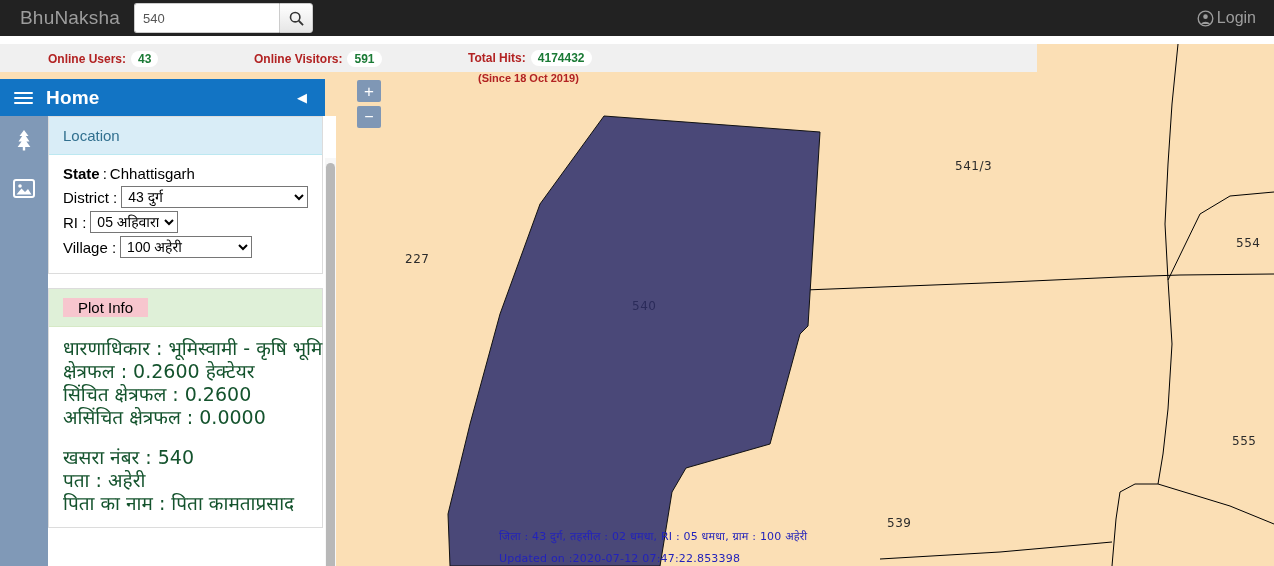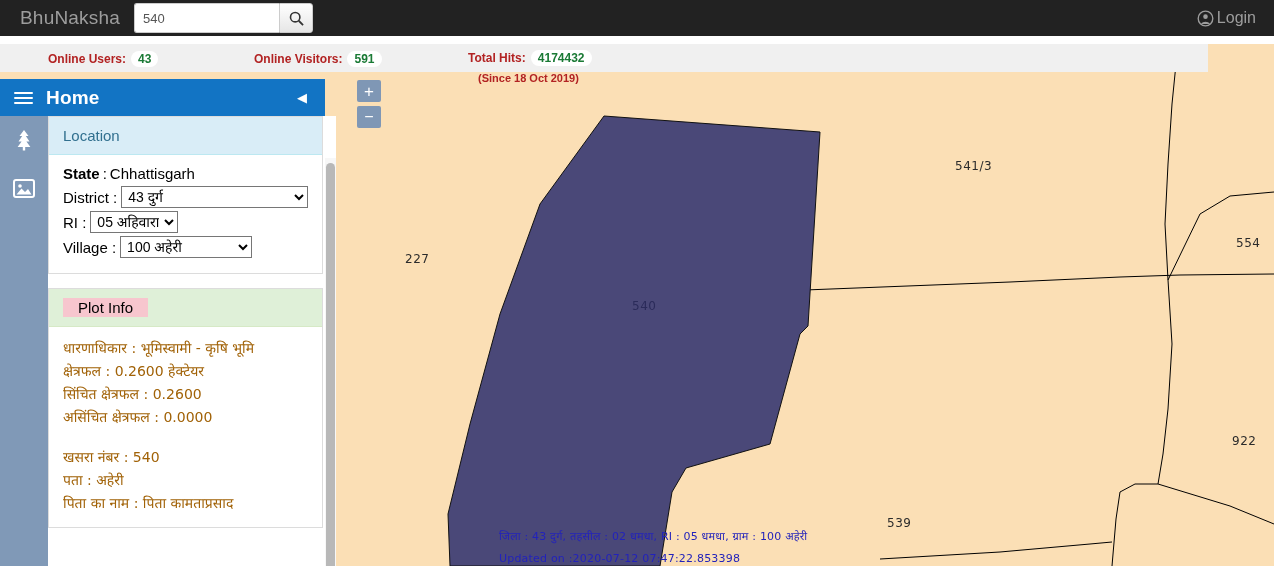--- a/index.html
+++ b/index.html
@@ -35,21 +35,21 @@
     display: flex; align-items: center; justify-content: center; padding: 0;
   }
   .search-btn svg { display:block; }
   .login {
     margin-left: auto; padding: 0 18px 0 0; font-size: 16px; color: #9d9d9d;
     display: flex; align-items: center; gap: 2px; text-decoration: none; cursor: pointer;
   }
 
   
   .stats {
-    position: absolute; left: 0; top: 44px; width: 1208px; height: 28px;
+    position: absolute; left: 0; top: 44px; width: 1037px; height: 28px;
     background: #f0f0f0; z-index: 30;
     font-size: 12px; font-weight: bold;
   }
   .stat { position: absolute; white-space: nowrap; color: #b22222; }
   .stat .val {
     display: inline-block; background: #ffffff; border-radius: 9px;
     padding: 1px 7px; color: #1a7a35; margin-left: 5px;
   }
   .stat-users { left: 48px; top: 7px; }
   .stat-visitors { left: 254px; top: 7px; }
@@ -136,21 +136,21 @@
     font-family: "Liberation Sans", sans-serif; font-size: 14px;
     padding: 1px 2px; border: 1px solid #767676; background: #fff; color:#000;
     border-radius: 0; height: 22px;
   }
   .sel-district { width: 194px; }
   .sel-tehsil { width: auto; }
   .sel-ri { width: auto; }
   .sel-village { width: 132px; }
 
   .plot-line {
-    font-family: "DejaVu Sans", sans-serif; font-size: 14px; color:#a16207;
+    font-family: "DejaVu Sans", sans-serif; font-size: 19px; color:#14532d;
     line-height: 23px; white-space: nowrap;
   }
   .plot-gap { height: 17px; }
 
   
   .sb-track {
     position: absolute; left: 325px; top: 79px; width: 11px; height: 487px;
     background: #f7f7f7; z-index: 22;
   }
   .sb-thumb {
@@ -178,21 +178,21 @@
         <path d="M 880 515 L 1000 508 L 1090 500 L 1112 498"></path>
       </g>
 
       <polygon points="604,72 820,88 808,282 800,290 770,400 686,424 672,448 660,522 450,522 448,470 470,380 500,270 540,160" fill="#4a4878" stroke="#111111" stroke-width="1"></polygon>
     </svg>
 
     <div class="maplabel" style="left:405px; top:208px;">227</div>
     <div class="maplabel" style="left:632px; top:255px; color:#2b2b5a;">540</div>
     <div class="maplabel" style="left:955px; top:115px;">541/3</div>
     <div class="maplabel" style="left:1236px; top:192px;">554</div>
-    <div class="maplabel" style="left:1232px; top:390px;">922</div>
+    <div class="maplabel" style="left:1232px; top:390px;">555</div>
     <div class="maplabel" style="left:887px; top:472px;">539</div>
     <div class="maplabel" style="left:-5px; top:414px;">229</div>
 
     <div class="map-footer" style="left:499px; top:484px;">जिला : 43 दुर्ग, तहसील : 02 धमधा, RI : 05 धमधा, ग्राम : 100 अहेरी</div>
     <div class="map-footer" style="left:499px; top:508px;">Updated on :2020-07-12 07:47:22.853398</div>
 
     <div class="zoomctl">
       <button class="zoombtn">+</button>
       <button class="zoombtn minus">−</button>
     </div>

